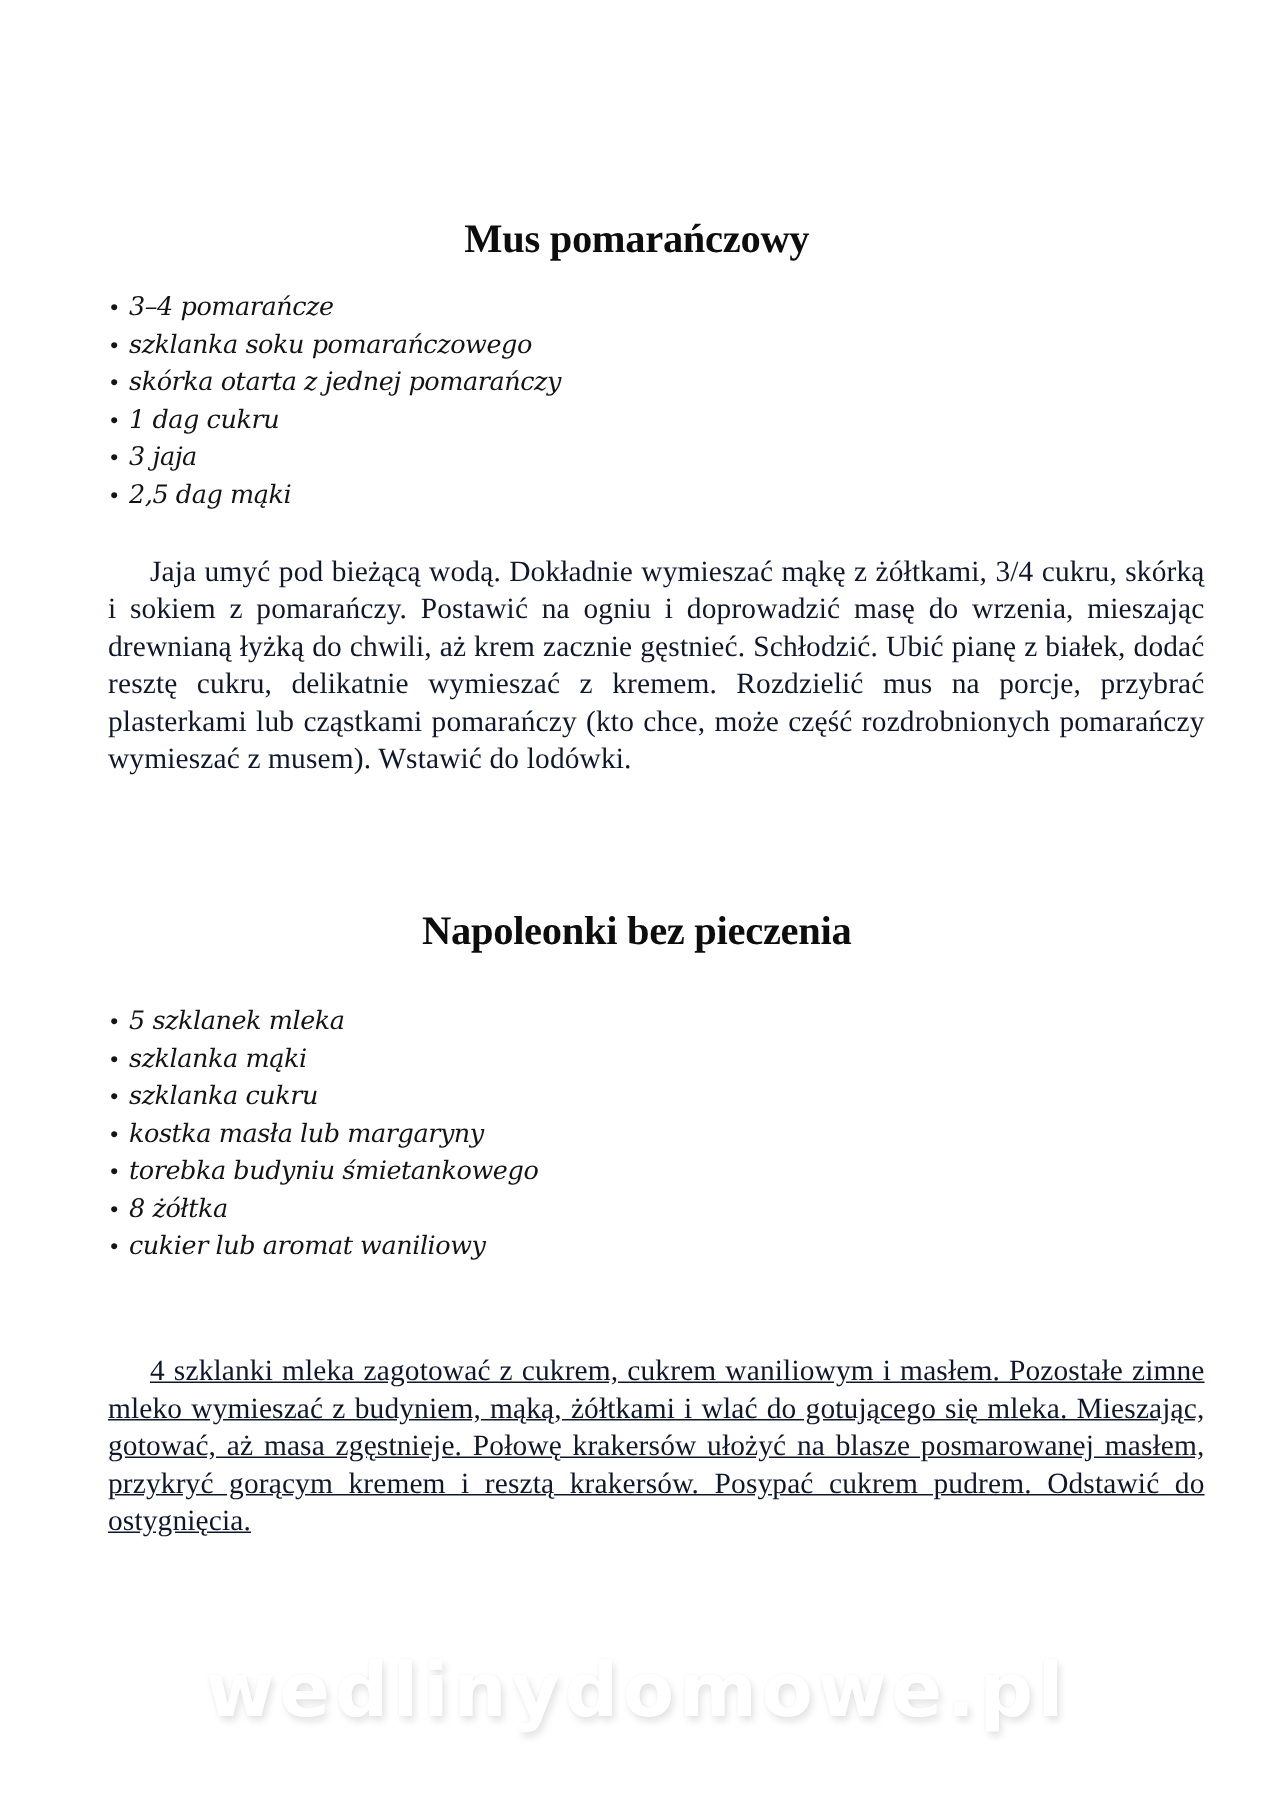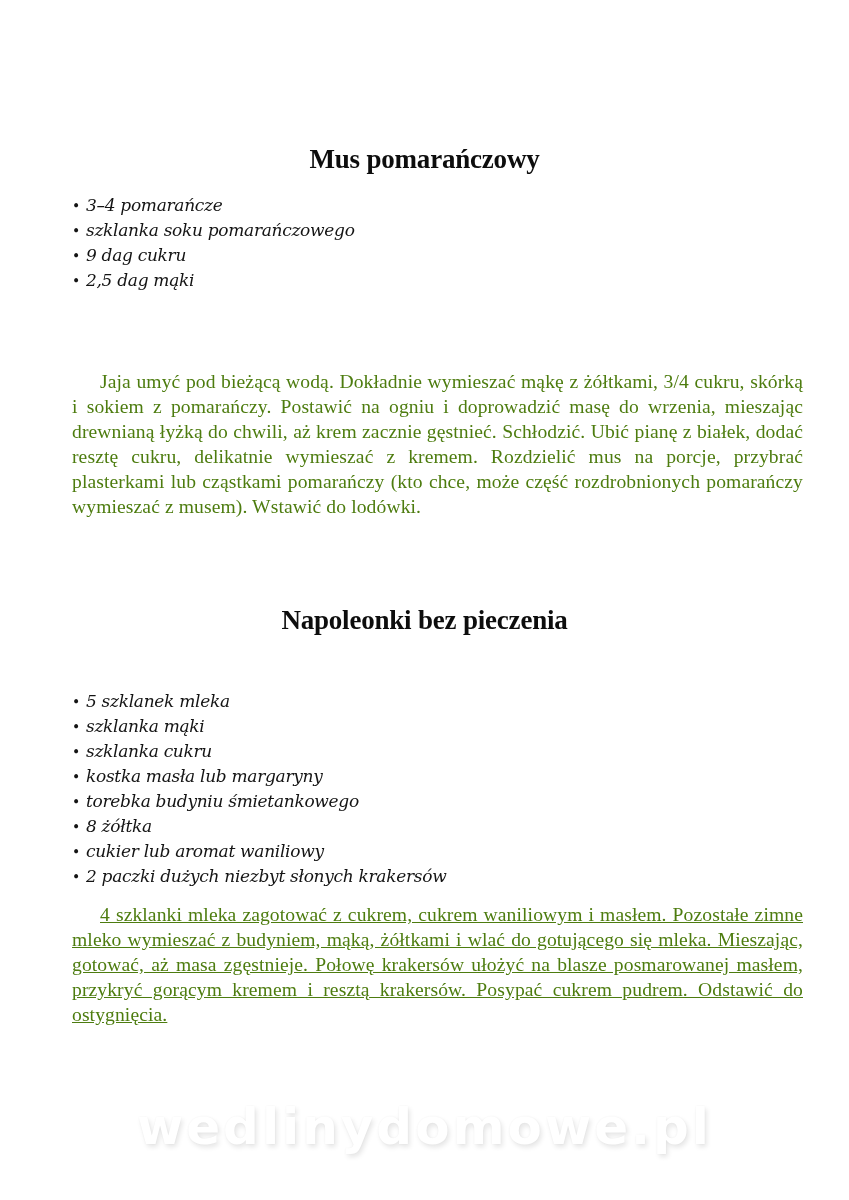--- a/index.html
+++ b/index.html
@@ -59,21 +59,21 @@
     .instructions {
       position: absolute;
       left: 72px;
       width: 731px;
       margin: 0;
       font-family: "Liberation Serif", "DejaVu Serif", serif;
       font-size: 19.6px;
       line-height: 25px;
       text-align: justify;
       text-indent: 28px;
-      color: #4d7c0f;
+      color: #0f172a;
       letter-spacing: 0.1px;
     }
     .watermark {
       position: absolute;
       left: 0;
       top: 1092px;
       width: 849px;
       text-align: center;
       font-family: "DejaVu Sans", "Liberation Sans", sans-serif;
       font-weight: bold;
@@ -87,36 +87,37 @@
 </head>
 <body>
 
 <div class="page">
 
   <h2 class="recipe-title" style="top:143px;">Mus pomarańczowy</h2>
 
   <ul class="ingredients" style="top:193px;">
     <li><span class="bullet">•</span><span>3–4 pomarańcze</span></li>
     <li><span class="bullet">•</span><span>szklanka soku pomarańczowego</span></li>
-    <li><span class="bullet">•</span><span>9 dag cukru</span></li>
+    <li><span class="bullet">•</span><span>skórka otarta z jednej pomarańczy</span></li>
+    <li><span class="bullet">•</span><span>1 dag cukru</span></li>
+    <li><span class="bullet">•</span><span>3 jaja</span></li>
     <li><span class="bullet">•</span><span>2,5 dag mąki</span></li>
   </ul>
 
   <p class="instructions" style="top:369px;">Jaja umyć pod bieżącą wodą. Dokładnie wymieszać mąkę z żółtkami, 3/4 cukru, skórką i sokiem z pomarańczy. Postawić na ogniu i doprowadzić masę do wrzenia, mieszając drewnianą łyżką do chwili, aż krem zacznie gęstnieć. Schłodzić. Ubić pianę z białek, dodać resztę cukru, delikatnie wymieszać z kremem. Rozdzielić mus na porcje, przybrać plasterkami lub cząstkami pomarańczy (kto chce, może część rozdrobnionych pomarańczy wymieszać z musem). Wstawić do lodówki.</p>
 
   <h2 class="recipe-title" style="top:604px;">Napoleonki bez pieczenia</h2>
 
-  <ul class="ingredients" style="top:689px;">
+  <ul class="ingredients" style="top:669px;">
     <li><span class="bullet">•</span><span>5 szklanek mleka</span></li>
     <li><span class="bullet">•</span><span>szklanka mąki</span></li>
     <li><span class="bullet">•</span><span>szklanka cukru</span></li>
     <li><span class="bullet">•</span><span>kostka masła lub margaryny</span></li>
     <li><span class="bullet">•</span><span>torebka budyniu śmietankowego</span></li>
     <li><span class="bullet">•</span><span>8 żółtka</span></li>
     <li><span class="bullet">•</span><span>cukier lub aromat waniliowy</span></li>
-    <li><span class="bullet">•</span><span>2 paczki dużych niezbyt słonych krakersów</span></li>
   </ul>
 
   <p class="instructions" style="top:902px;text-decoration:underline;">4 szklanki mleka zagotować z cukrem, cukrem waniliowym i masłem. Pozostałe zimne mleko wymieszać z budyniem, mąką, żółtkami i wlać do gotującego się mleka. Mieszając, gotować, aż masa zgęstnieje. Połowę krakersów ułożyć na blasze posmarowanej masłem, przykryć gorącym kremem i resztą krakersów. Posypać cukrem pudrem. Odstawić do ostygnięcia.</p>
 
   <div class="watermark">wedlinydomowe.pl</div>
 
 </div>
 
 </body></html>

